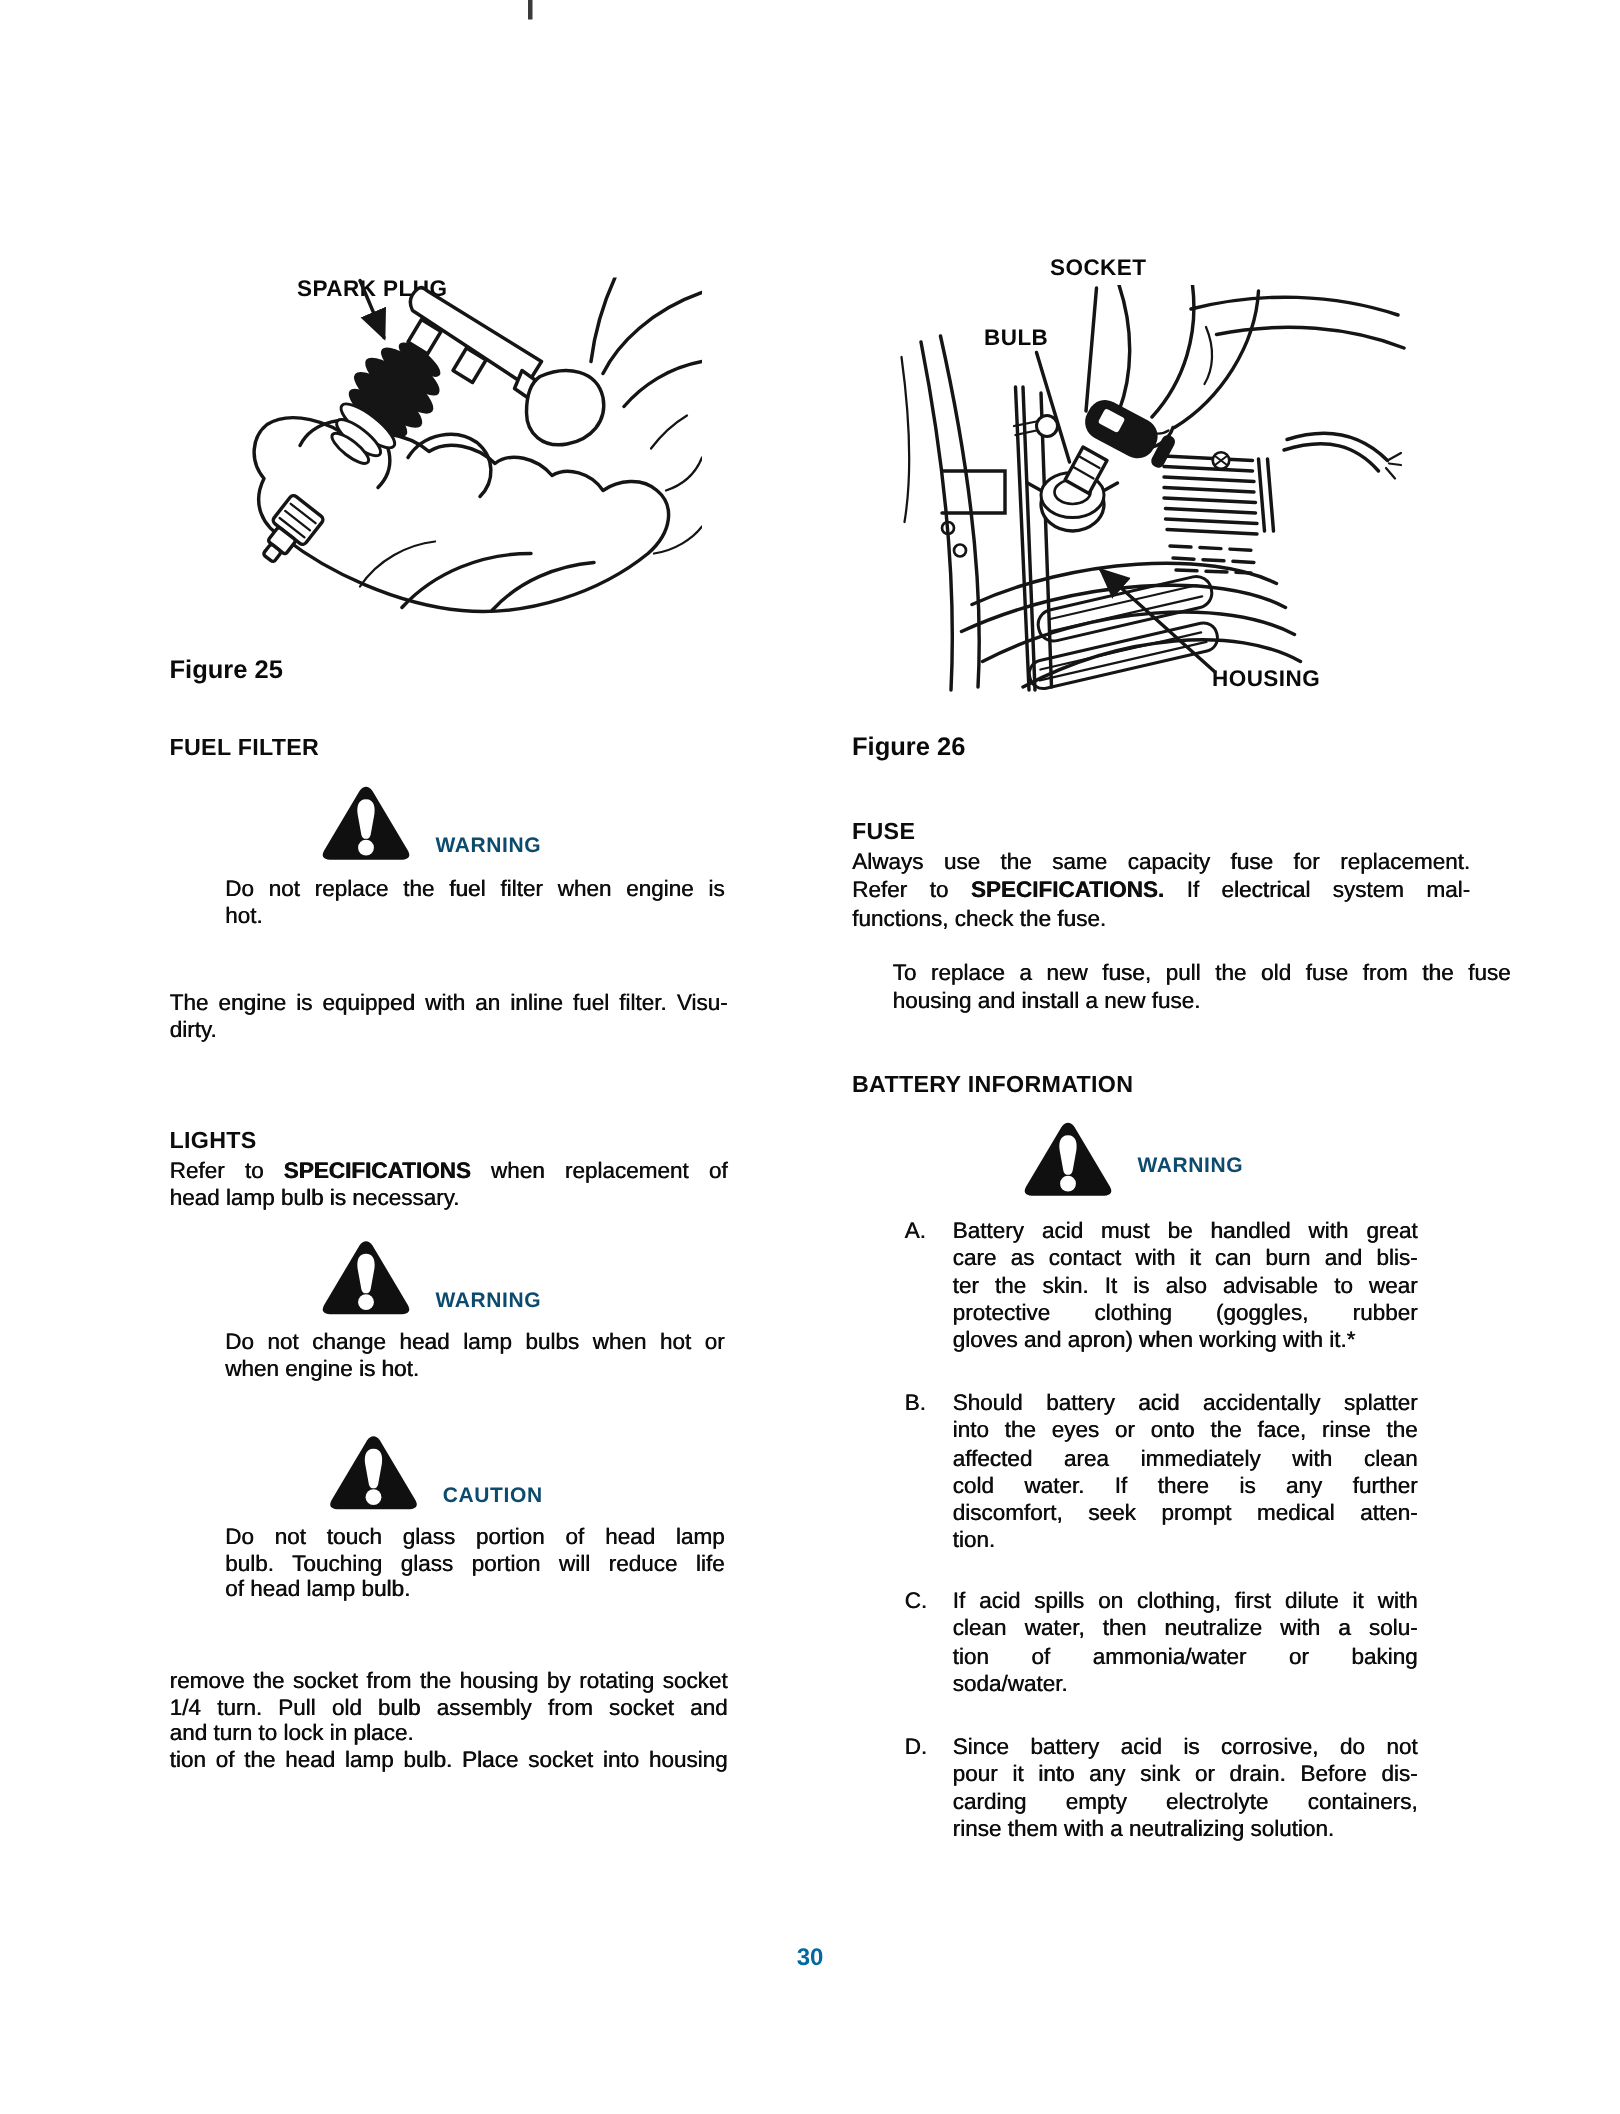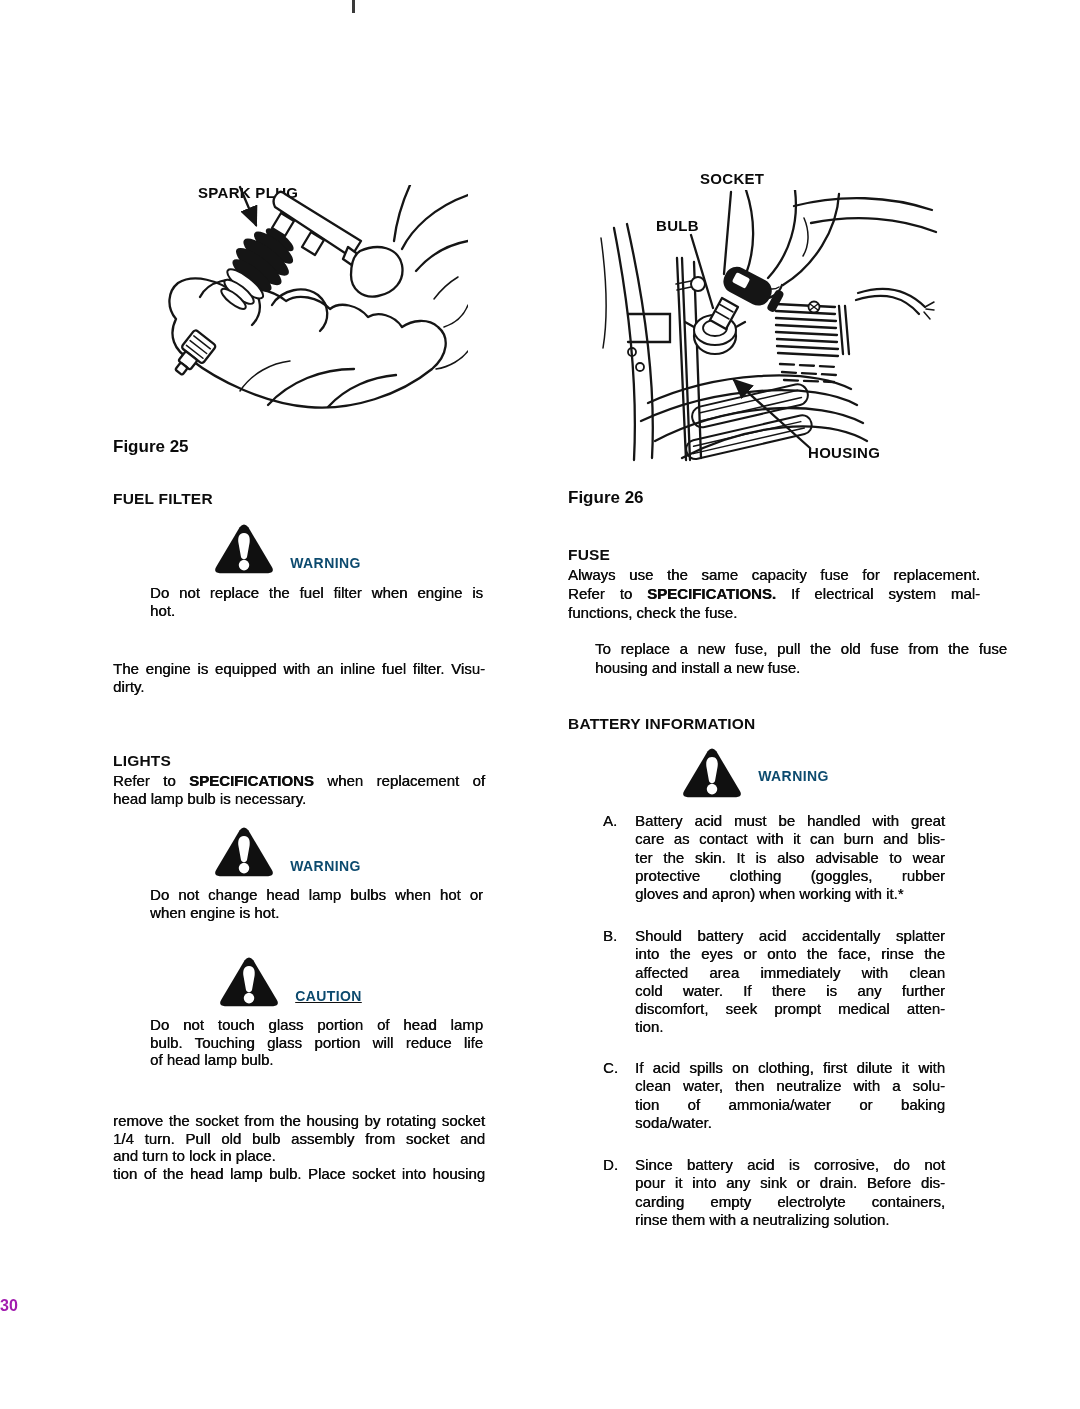--- a/index.html
+++ b/index.html
@@ -39,21 +39,21 @@
   .fig26 { left:568px; top:165px; width:412px; height:350px; }
   .co-socket { left:132px; top:5px; }
   .co-bulb { left:88px; top:52px; }
   .co-housing { left:240px; top:279px; }
   .art26 { left:30px; top:25px; width:340px; height:275px; }
   .cap26 { top:323px; }
 
   .h-fuel    { left:113px; top:490px; }
   .wb1       { left:113px; top:521px; width:372px; }
   .wb1 .warnrow, .wb2 .warnrow { transform:translateX(-12px); }
-  .wb-caution .warnrow { transform:translateX(-9px);text-decoration:underline; }
+  .wb-caution .warnrow { transform:translateX(-9px); }
   .p-fuel    { left:113px; top:660px; width:372px; }
   .h-lights  { left:113px; top:752px; }
   .p-lintro  { left:113px; top:772px; width:372px; }
   .wb2       { left:113px; top:824px; width:372px; }
   .wb2 .warnbody, .wb-caution .warnbody { margin-top:6px; }
   .wb-caution{ left:113px; top:954px; width:372px; }
   .p-replace { left:113px; top:1112px; width:372px; }
 
   .h-fuse    { left:568px; top:546px; }
   .p-fuse1   { left:568px; top:566px; width:412px; line-height:18.8px; }
@@ -61,21 +61,21 @@
   .h-batt    { left:568px; top:715px; }
   .wb3       { left:568px; top:745px; width:412px; }
   .wb3 .warnrow { transform:translateX(-19px); align-items:center; }
   .wb3 .warntitle { margin-bottom:0; margin-top:6px; }
 
   .item { position:absolute; left:568px; width:412px; display:flex; padding-left:35px; box-sizing:border-box; }
   .letter { width:32px; flex:none; line-height:18.3px; }
   .item-lines { width:310px; line-height:18.3px; }
   .item-a { top:812px; } .item-b { top:927px; } .item-c { top:1059px; } .item-d { top:1156px; }
 
-  .pagenum { position:absolute; left:0; right:0; top:1297px; text-align:left; font-size:16px; font-weight:bold; color:#a21caf; }
+  .pagenum { position:absolute; left:0; right:0; top:1297px; text-align:center; font-size:16px; font-weight:bold; color:#0369a1; }
 
   .ln  { fill:none; stroke:#151515; stroke-width:2.3; stroke-linecap:round; }
   .lnt { fill:none; stroke:#151515; stroke-width:1.5; stroke-linecap:round; }
   .wfill { fill:#ffffff; stroke:#151515; stroke-width:2.3; stroke-linejoin:round; }
 </style>
 </head>
 <body>
 
 <div class="page">
   <div class="tickmark"></div>

